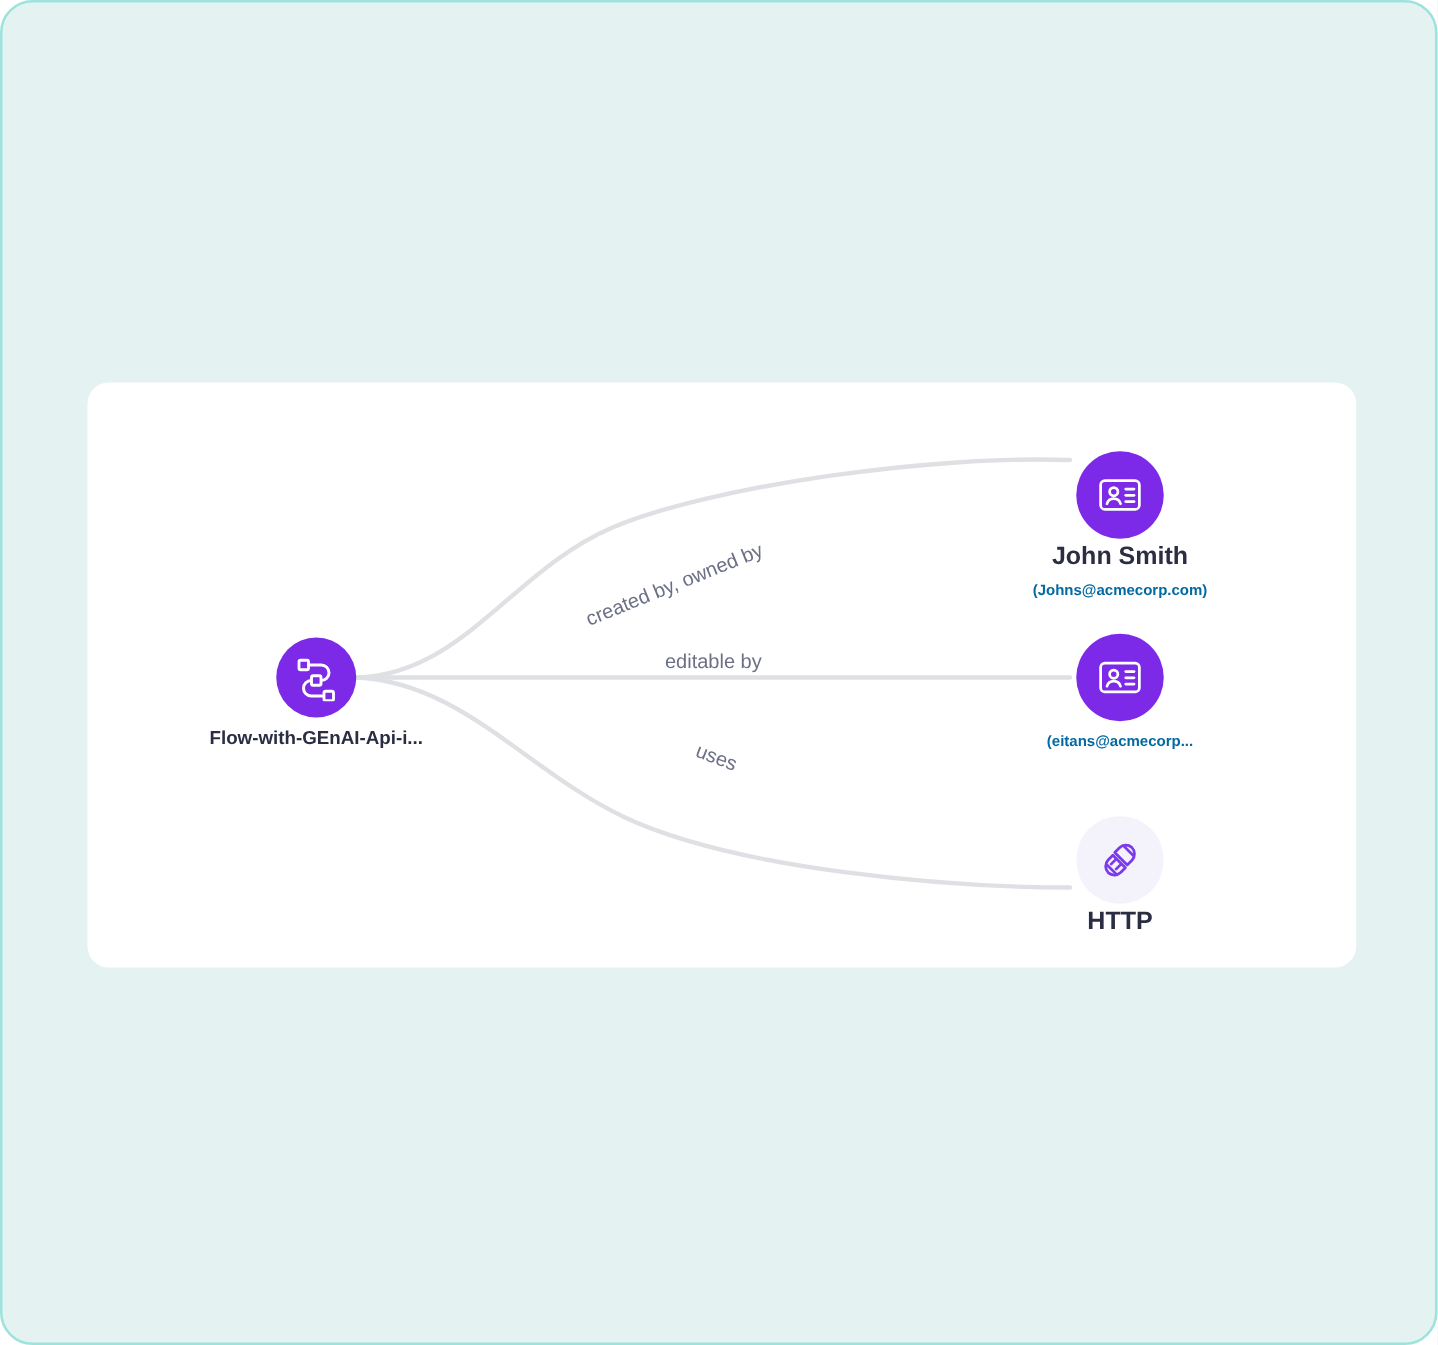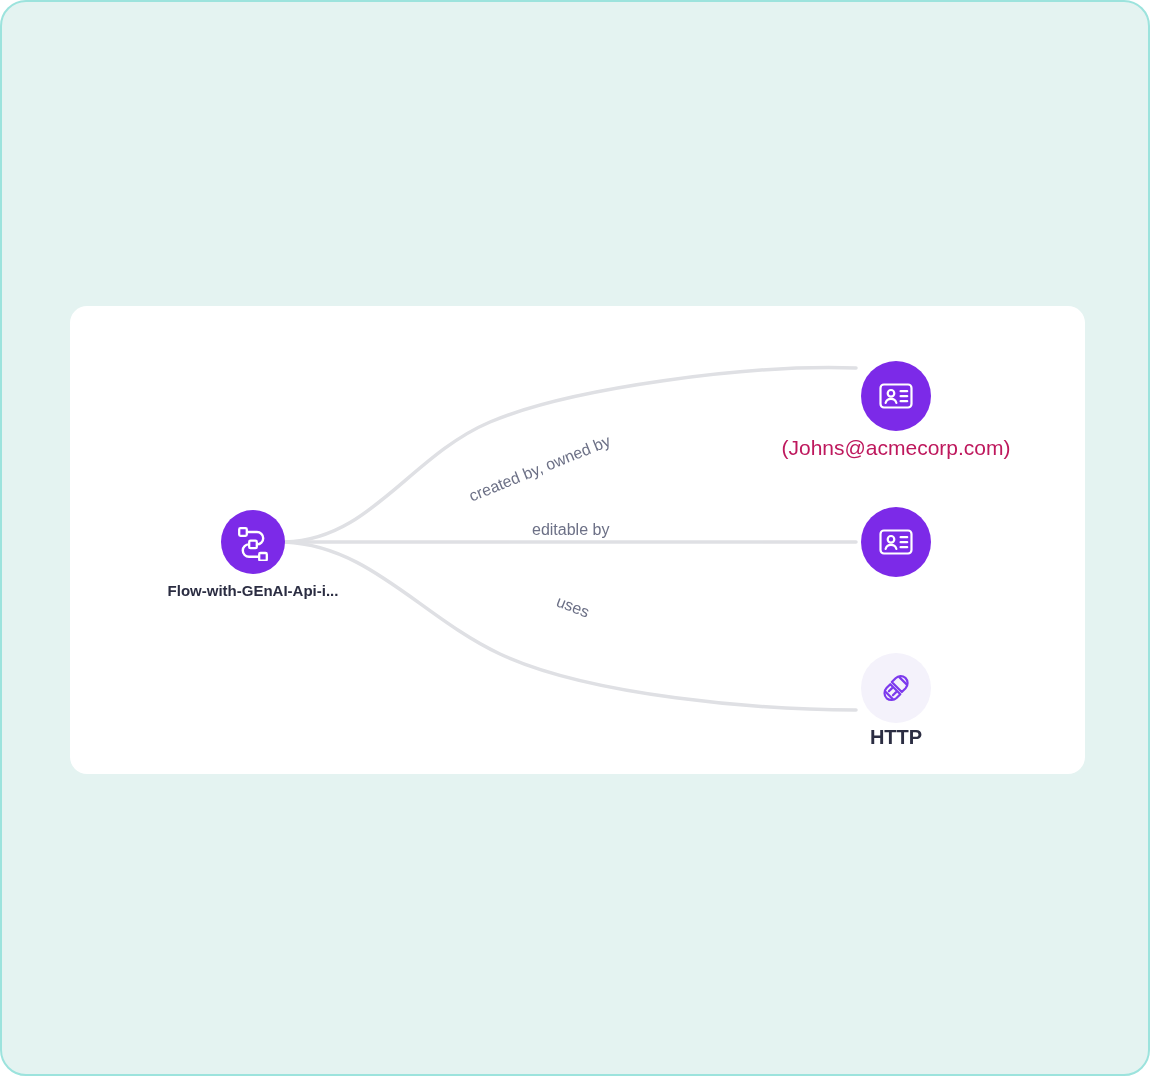--- a/index.html
+++ b/index.html
@@ -106,23 +106,23 @@
     color: #2b2d42;
     line-height: 25px;
     white-space: nowrap;
     overflow: hidden;
     text-overflow: ellipsis;
   }
   .node-flow .node-title {
     font-size: 15px;
   }
   .node-subtitle {
-    font-size: 21px;
-    font-weight: normal;
-    color: #be185d;
+    font-size: 12px;
+    font-weight: bold;
+    color: #0369a1;
     line-height: 25px;
     margin-top: 2px;
     white-space: nowrap;
   }
 
   
   .edge-label {
     position: absolute;
     font-size: 16px;
     color: #6c7086;
@@ -176,38 +176,40 @@
             <rect x="3.5" y="7.5" width="31" height="23" rx="3.4"></rect>
             <circle cx="14" cy="16.3" r="3.3"></circle>
             <path d="M 8.6 26 a 5.6 5.6 0 0 1 10.8 0"></path>
             <path d="M 23.6 14.2 H 30.2"></path>
             <path d="M 23.6 19.2 H 30.2"></path>
             <path d="M 23.6 24.2 H 30.2"></path>
           </g>
         </svg>
       </div>
       <div class="node-labels">
+        <div class="node-title">John Smith</div>
         <div class="node-subtitle">(Johns@acmecorp.com)</div>
       </div>
     </div>
 
     <div class="node node-person" style="left:826px; top:236px;">
       <div class="node-circle purple">
         <svg width="38" height="38" viewBox="0 0 38 38">
           <g fill="none" stroke="#ffffff" stroke-width="2.2" stroke-linecap="round" stroke-linejoin="round">
             <rect x="3.5" y="7.5" width="31" height="23" rx="3.4"></rect>
             <circle cx="14" cy="16.3" r="3.3"></circle>
             <path d="M 8.6 26 a 5.6 5.6 0 0 1 10.8 0"></path>
             <path d="M 23.6 14.2 H 30.2"></path>
             <path d="M 23.6 19.2 H 30.2"></path>
             <path d="M 23.6 24.2 H 30.2"></path>
           </g>
         </svg>
       </div>
       <div class="node-labels">
+        <div class="node-subtitle">(eitans@acmecorp...</div>
       </div>
     </div>
 
     <div class="node node-resource" style="left:826px; top:382px;">
       <div class="node-circle lavender">
         <svg width="34" height="34" viewBox="0 0 34 34">
           <g fill="none" stroke="#7c3aed" stroke-width="2.2" stroke-linecap="round" stroke-linejoin="round">
             <path d="M 20.3 6.1 L 27.6 13.4"></path>
             <path d="M 26.4 6.9 A 7.4 7.4 0 0 1 26.6 17.2 L 22.8 21 L 12.8 11 L 16.6 7.2 A 7.4 7.4 0 0 1 26.4 6.9 Z"></path>
             <path d="M 13.8 28.1 L 6.5 20.8"></path>

